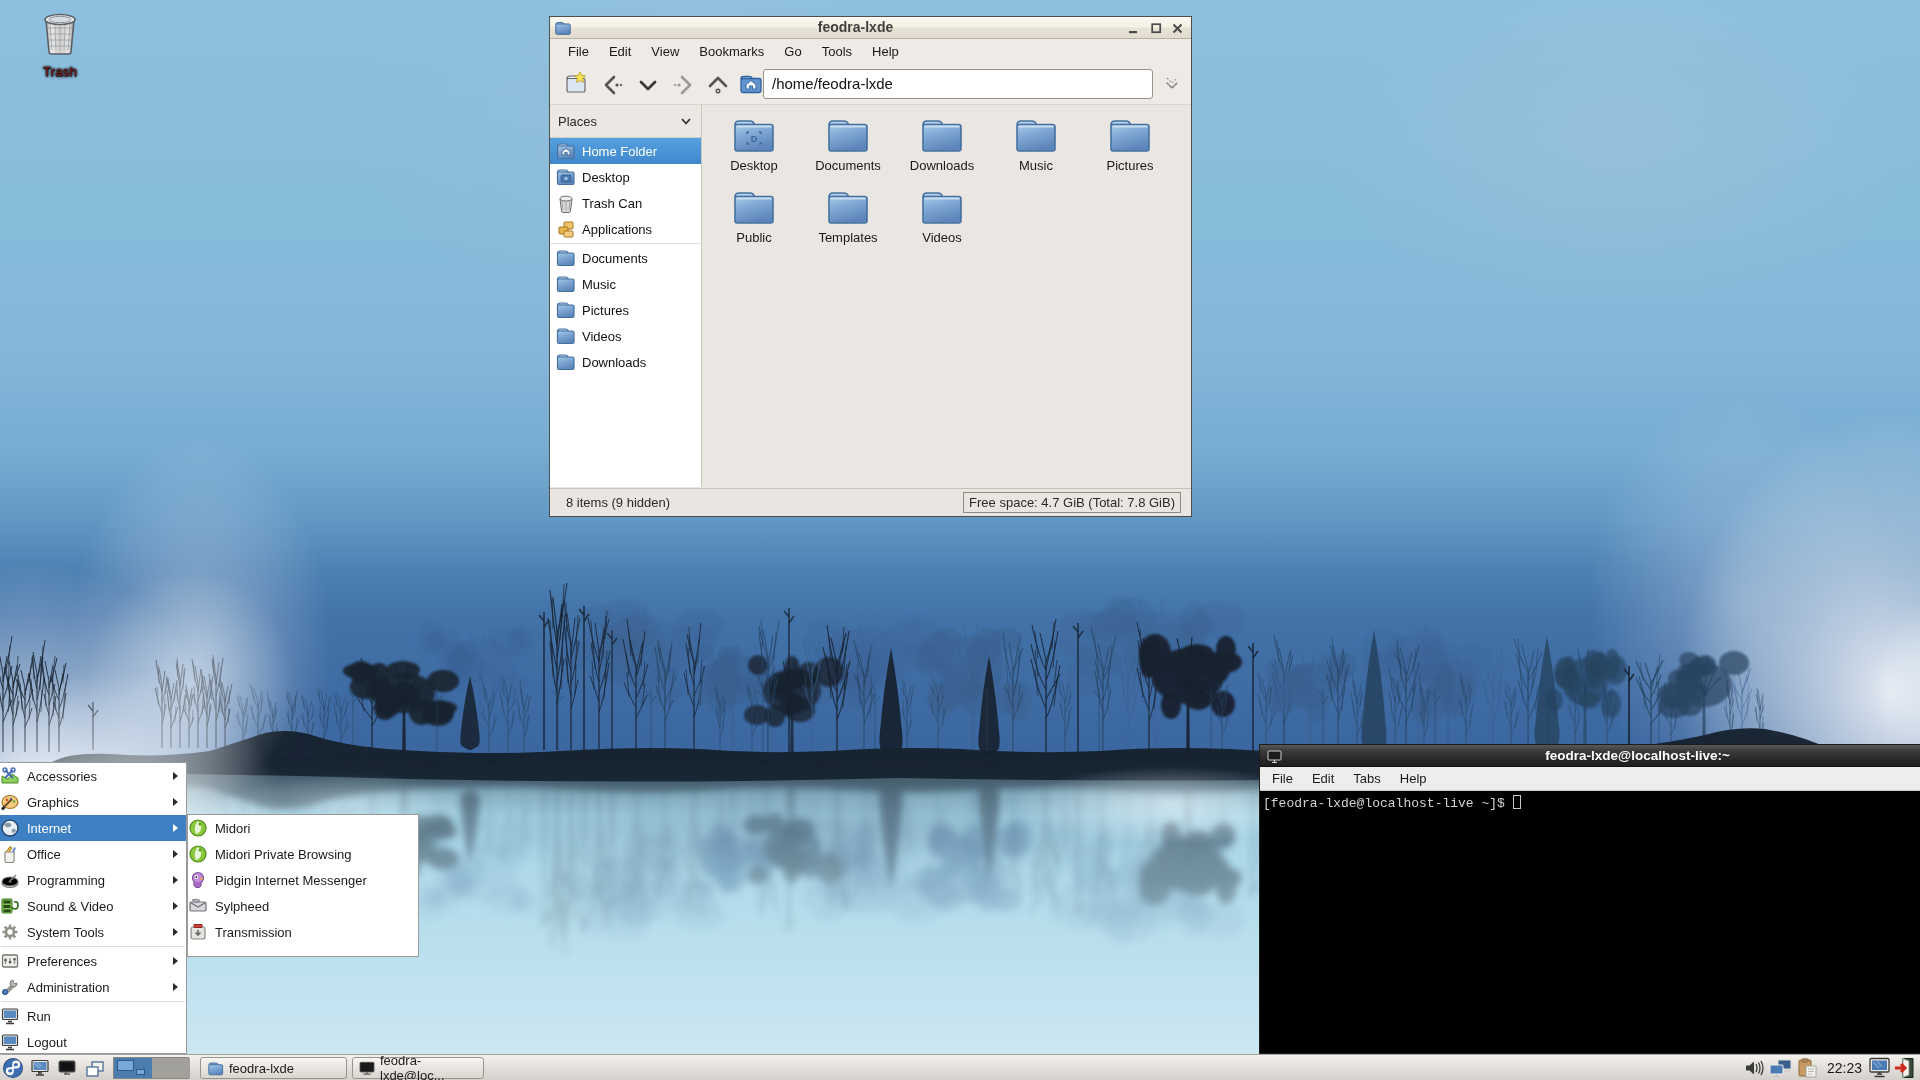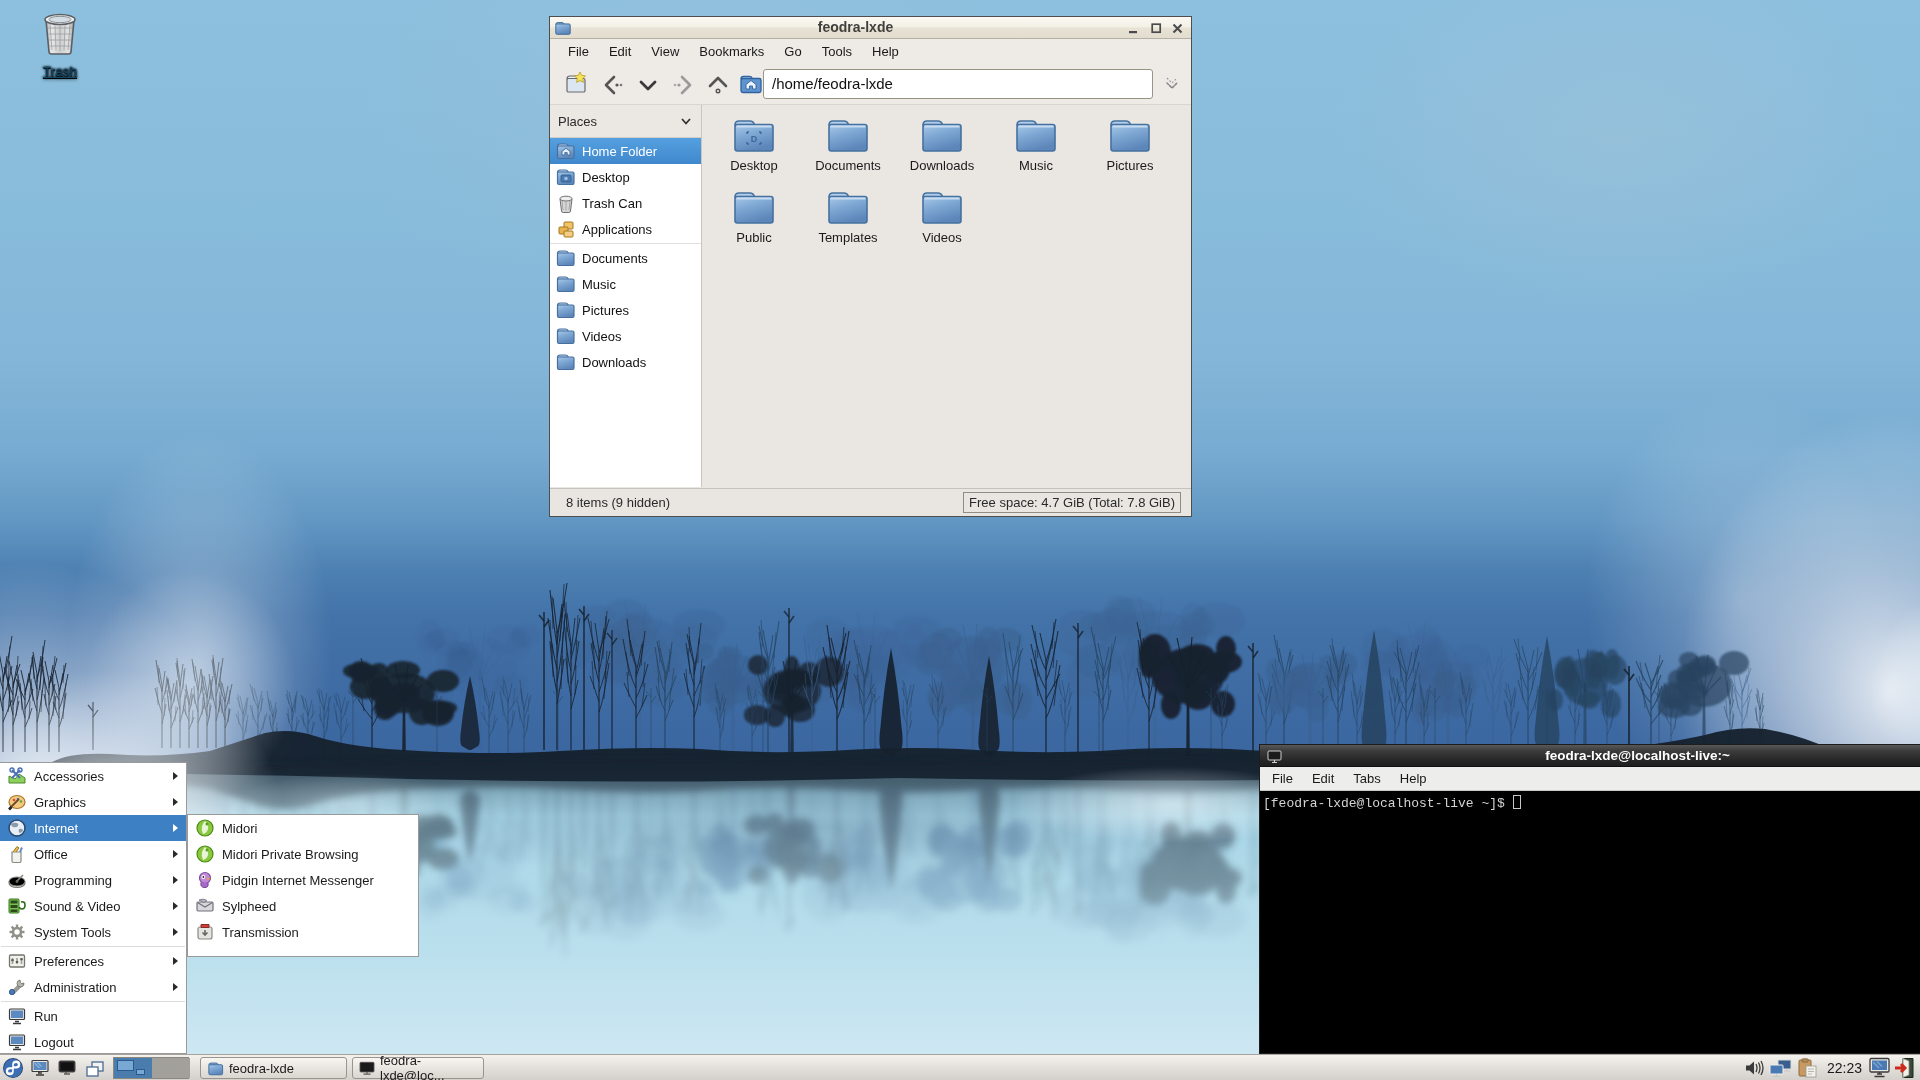--- a/index.html
+++ b/index.html
@@ -61,40 +61,40 @@
 #term-menubar { height:24px; background:#ededeb; border-bottom:1px solid #c8c8c6; display:flex; align-items:center; padding-left:12px; color:#1a1a1a; }
 #term-menubar span { margin-right:19px; }
 #term-body { position:absolute; left:0px; top:46px; right:0px; bottom:0px; background:#000; }
 #term-text { position:absolute; left:3px; top:4px; font-family:"Liberation Mono", monospace; font-size:13px; color:#d4d4d4; white-space:pre; }
 #term-cursor { display:inline-block; width:8px; height:14px; border:1px solid #c8c8c8; vertical-align:-2px; }
 #term-scroll { position:absolute; right:0; top:0; bottom:0; width:13px; background:#d9d7d3; }
 #term-thumb { position:absolute; left:2.5px; right:2.5px; top:4px; bottom:4px; background:#8f8f8c; border-radius:4px; border:1px solid #7a7a78; }
 
 #menu { position:absolute; left:0; top:762px; width:187px; height:292px; overflow:hidden; background:#fff;
   border:1px solid #9a9a9a; border-left:none; font-size:13px; color:#1a1a1a; }
-.mrow { height:26px; display:flex; align-items:center; position:relative; padding-left:7px; }
+.mrow { height:26px; display:flex; align-items:center; position:relative; padding-left:0; }
 .mrow svg.mi { margin-right:7px; flex:none; }
 .mrow .arr { position:absolute; right:8px; top:8.5px; width:0; height:0;
   border-left:5.5px solid #2a2a2a; border-top:4.5px solid transparent; border-bottom:4.5px solid transparent; }
 .mrow.sel { background:#3d81c4; color:#fff; }
 .mrow.sel .arr { border-left-color:#fff; }
 .msep { height:1px; background:#dcdcdc; margin:1px 1px; }
 #submenu { position:absolute; left:187px; top:814px; width:232px; height:143px; background:#fff;
   border:1px solid #9a9a9a; font-size:13px; color:#1a1a1a; }
 
 #taskbar { position:absolute; left:0; top:1054px; width:1920px; height:26px;
   background:linear-gradient(180deg,#f4f2ee 0%,#e3e0db 50%,#d4d1cc 100%); border-top:1px solid #a7a49e; }
 .tbtn { position:absolute; top:2px; height:22px; background:linear-gradient(180deg,#f8f6f2 0%,#e6e3de 60%,#d9d6d0 100%);
   border:1px solid #98958e; border-radius:3px; font-size:13px; color:#1a1a1a; display:flex; align-items:center; padding:0 6px; }
 .tbtn svg { margin-right:5px; flex:none; }
 #clock { position:absolute; right:58px; top:5px; font-size:14px; color:#1a1a1a; }
 .trayico { position:absolute; top:3px; }
 
 #trash { position:absolute; left:22px; top:12px; width:76px; text-align:center; }
-#trash .lab { color:#0c4a6e; font-size:13.5px; margin-top:4px; text-shadow:0 1px 1px rgba(0,0,0,0.95), 1px 0 2px rgba(0,0,0,0.7), -1px 0 2px rgba(0,0,0,0.7), 0 -1px 2px rgba(0,0,0,0.6), 0 2px 3px rgba(0,0,0,0.5);text-decoration:underline; }
+#trash .lab { color:#7f1d1d; font-size:13.5px; margin-top:4px; text-shadow:0 1px 1px rgba(0,0,0,0.95), 1px 0 2px rgba(0,0,0,0.7), -1px 0 2px rgba(0,0,0,0.7), 0 -1px 2px rgba(0,0,0,0.6), 0 2px 3px rgba(0,0,0,0.5); }
 </style>
 </head>
 <body>
 <svg width="0" height="0" style="position:absolute">
 <defs>
 <linearGradient id="fg" x1="0" y1="0" x2="0.4" y2="1">
   <stop offset="0" stop-color="#a9cae9"></stop>
         <stop offset="0.45" stop-color="#7fa8d4"></stop>
         <stop offset="1" stop-color="#5d87ba"></stop>
 </linearGradient>

